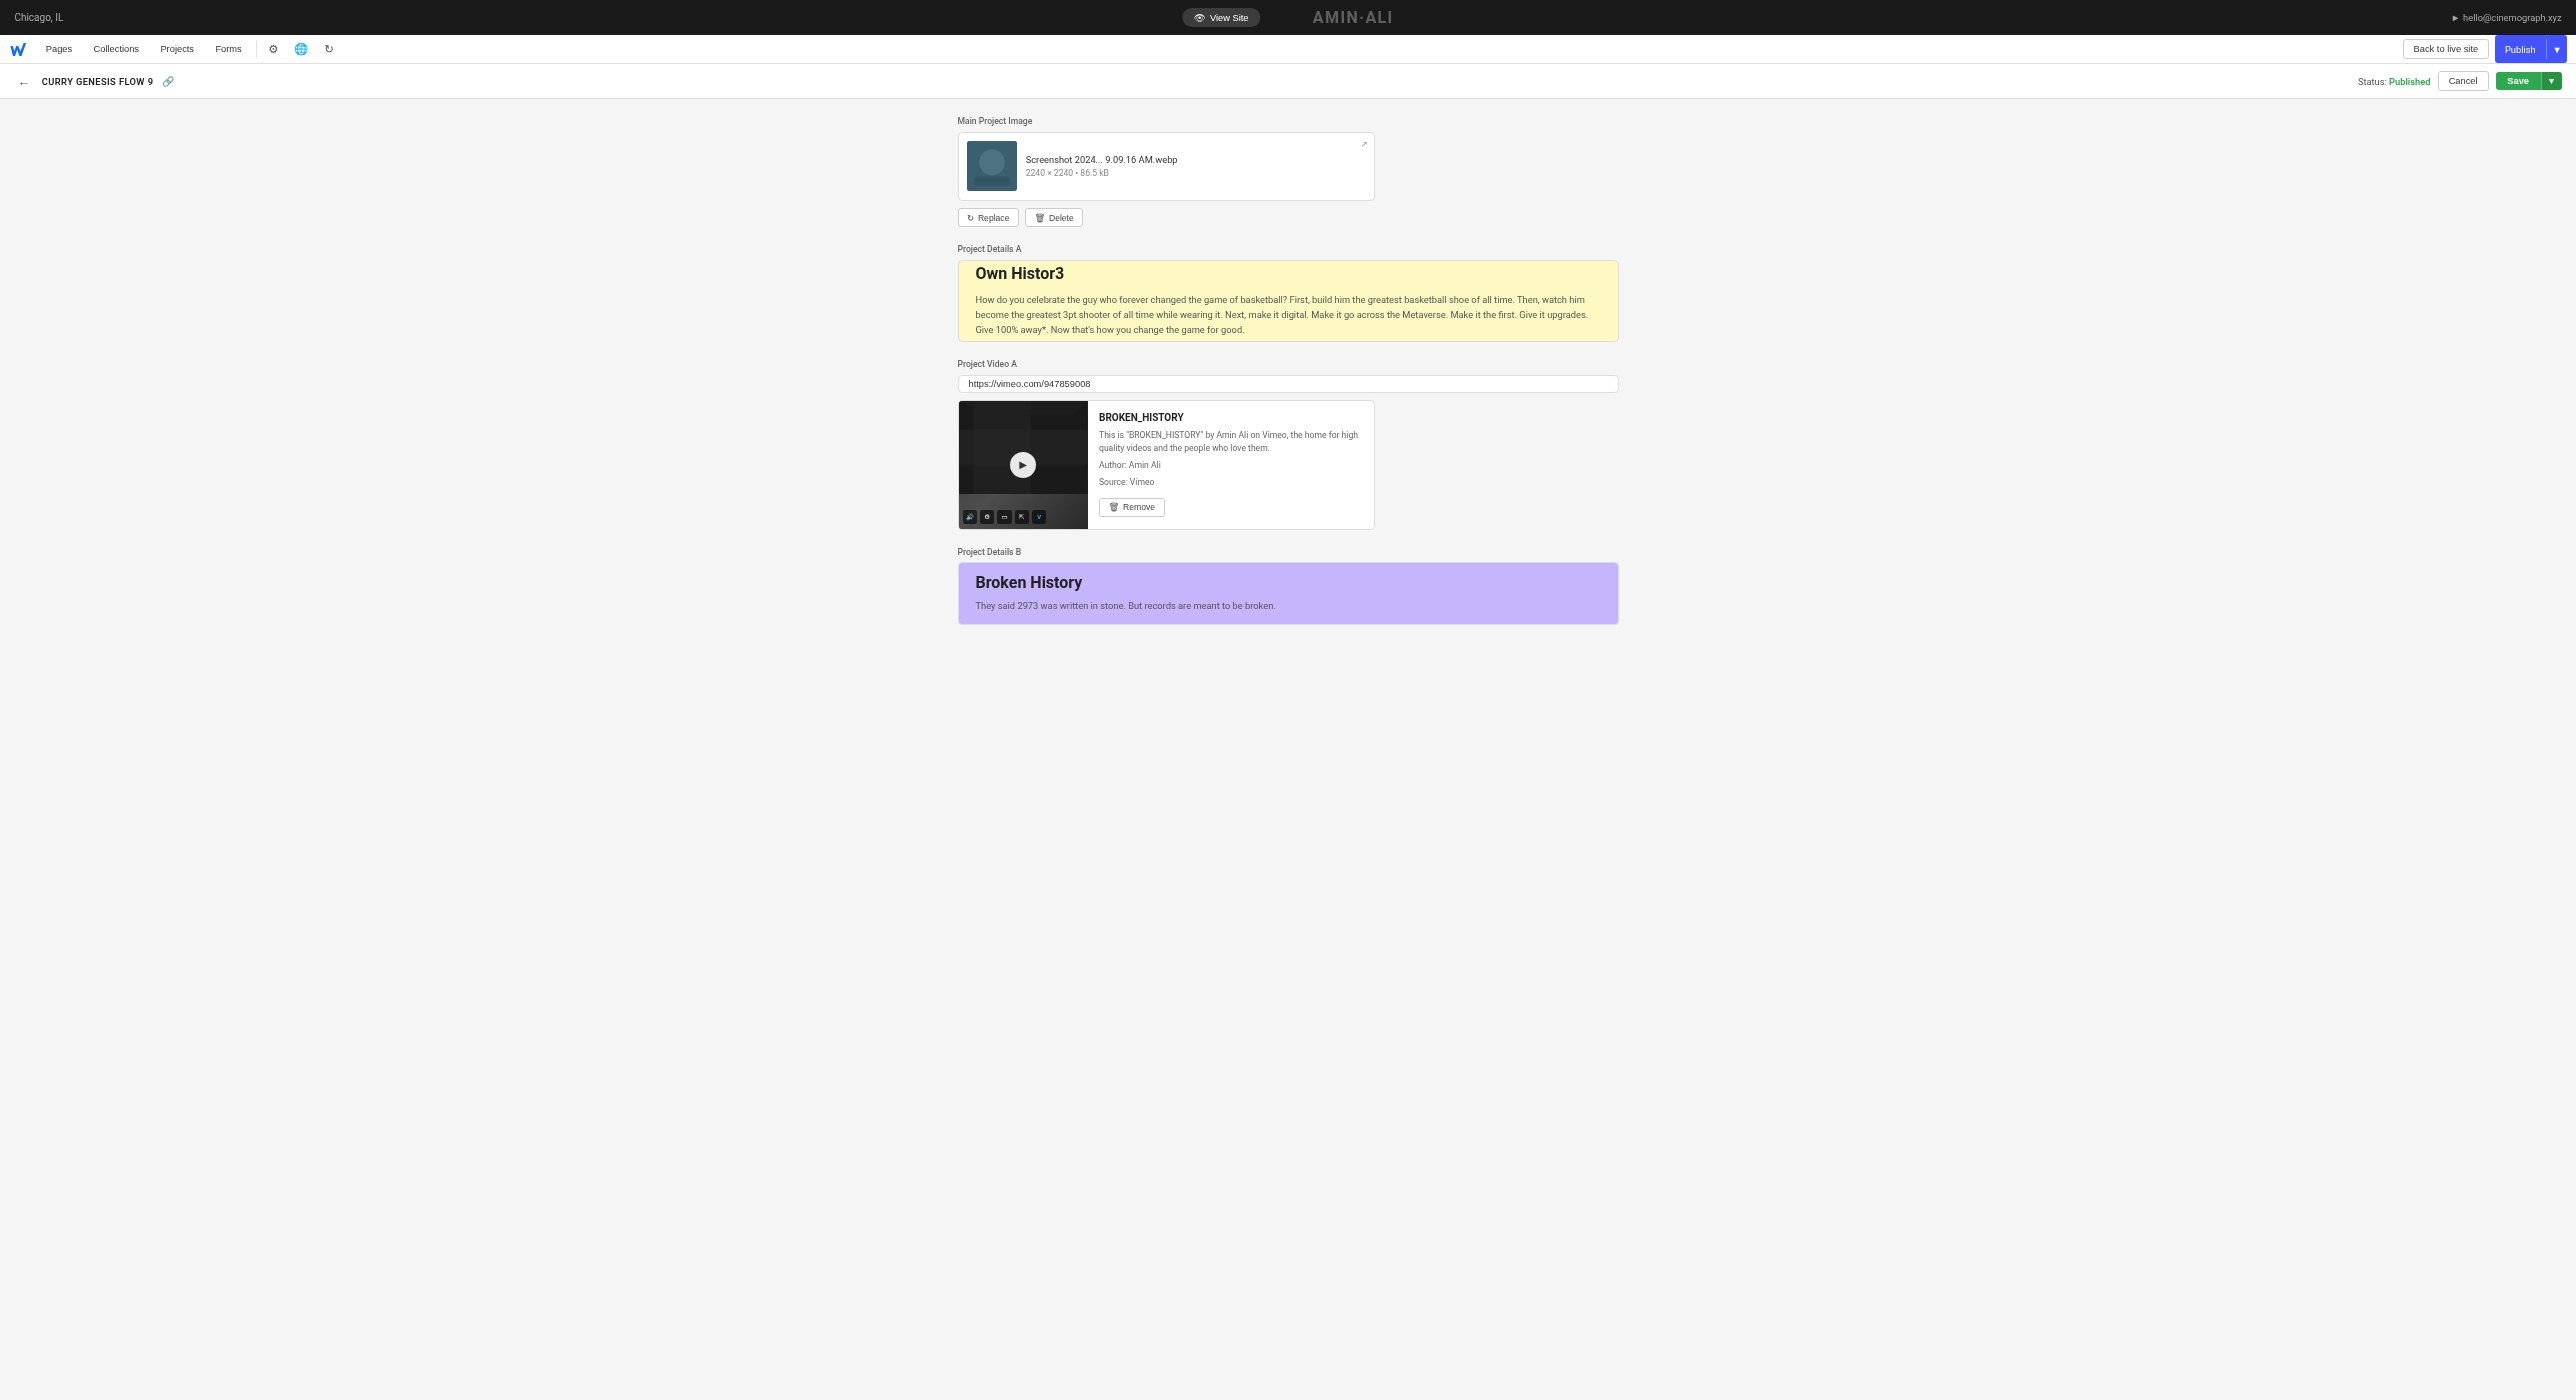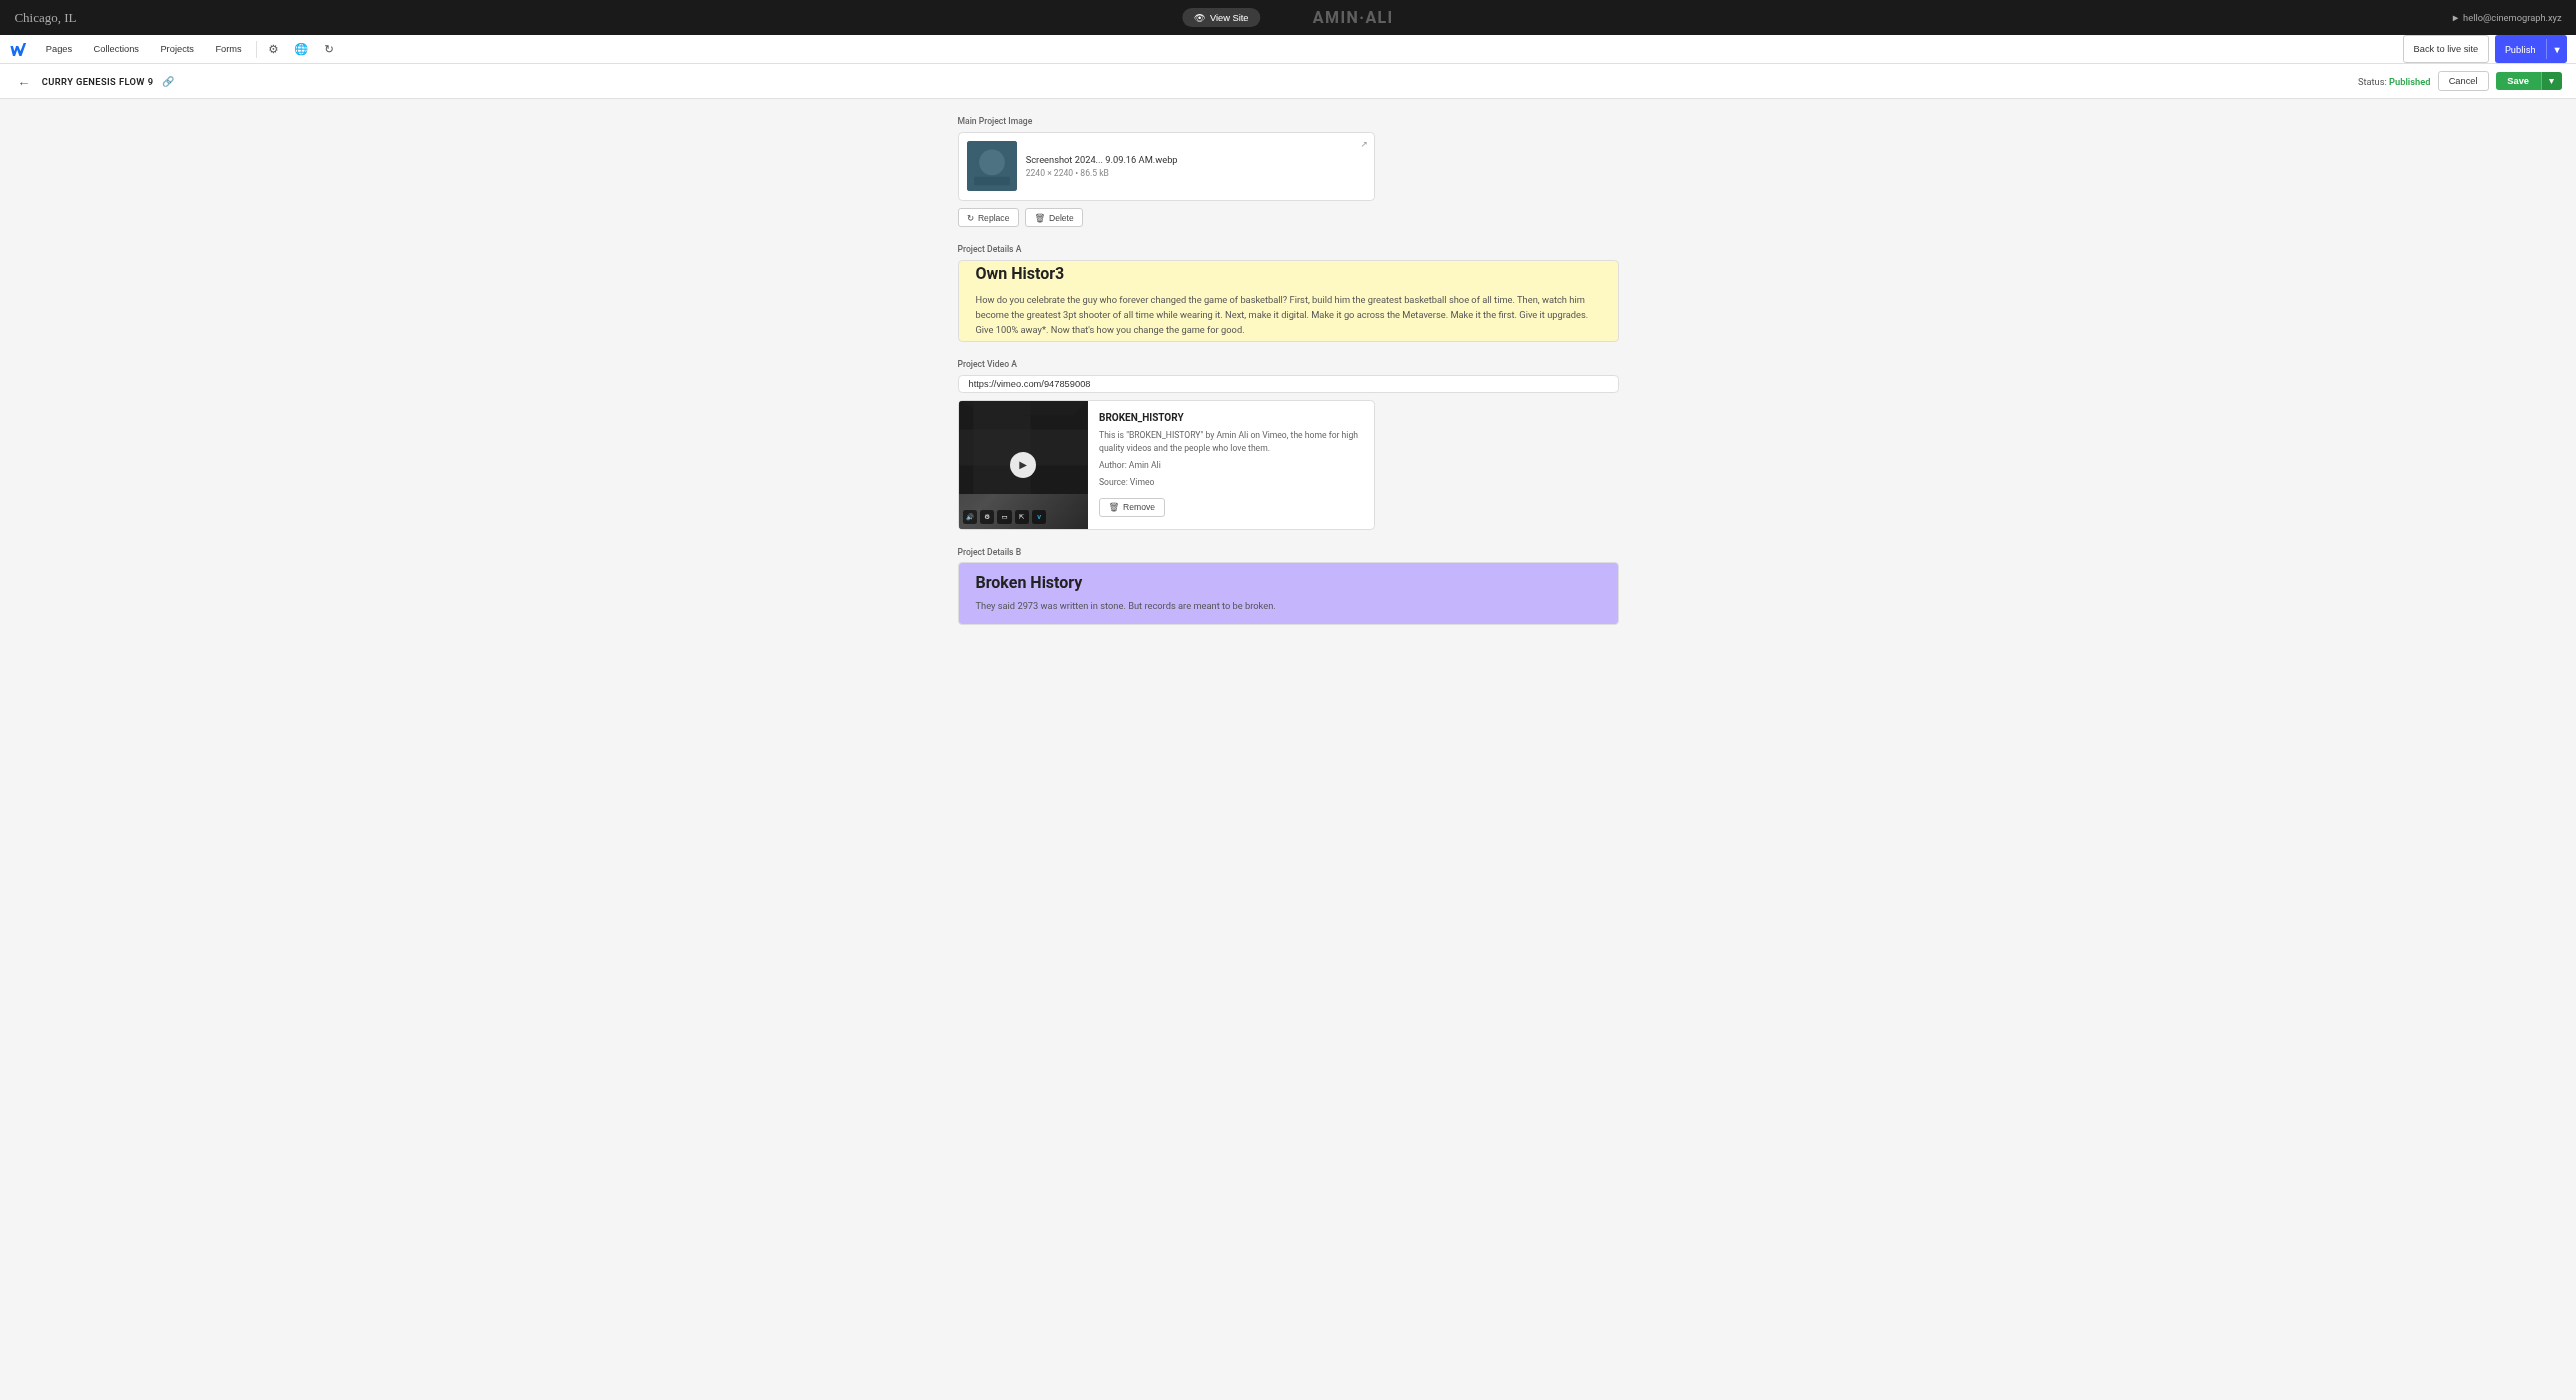--- a/index.html
+++ b/index.html
@@ -8,21 +8,21 @@
     
     .top-bar {
       background: #1a1a1a;
       height: 35px;
       display: flex;
       align-items: center;
       justify-content: space-between;
       padding: 0 14.4px;
       position: relative;
     }
-    .top-bar-left { color: #aaa; font-size: 13px; font-family: Liberation Serif, serif; }
+    .top-bar-left { color: #aaa; font-size: 10px; }
     .top-bar-center {
       position: absolute;
       left: 50%;
       transform: translateX(-50%);
       display: flex;
       align-items: center;
       gap: 5.8px;
     }
     .view-site-btn {
       background: rgba(255,255,255,0.15);
@@ -71,20 +71,21 @@
       border: none;
       padding: 4.3px 7.2px;
       cursor: pointer;
       border-radius: 2.9px;
       color: #555;
       font-size: 11.5px;
     }
     .nav-right {
       margin-left: auto;
       display: flex;
+      align-items: center;
       gap: 5.8px;
     }
     .back-to-live-btn {
       background: none;
       border: 0.7px solid #ccc;
       border-radius: 2.9px;
       padding: 4.3px 10px;
       font-size: 9.3px;
       cursor: pointer;
       color: #333;

